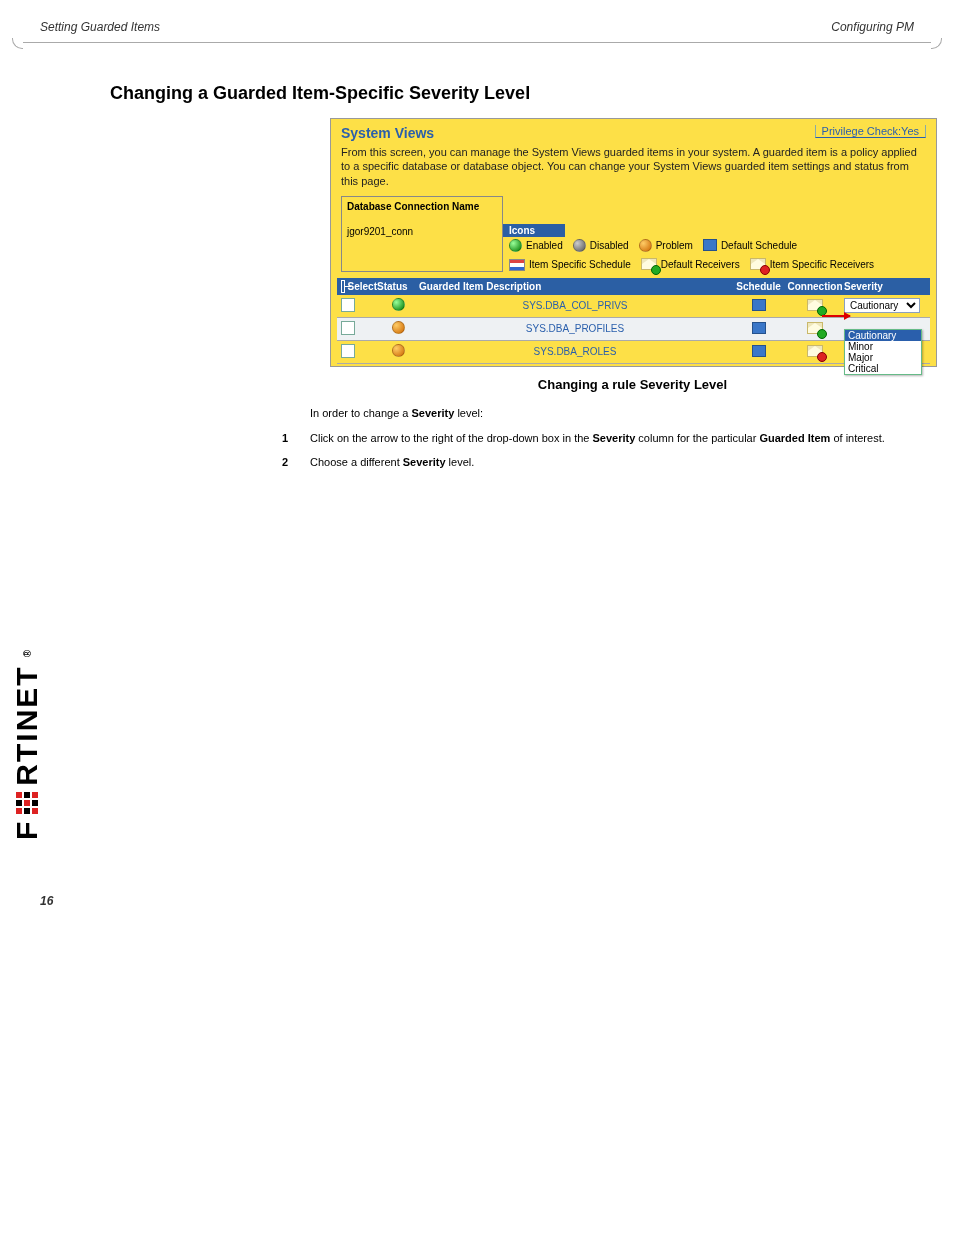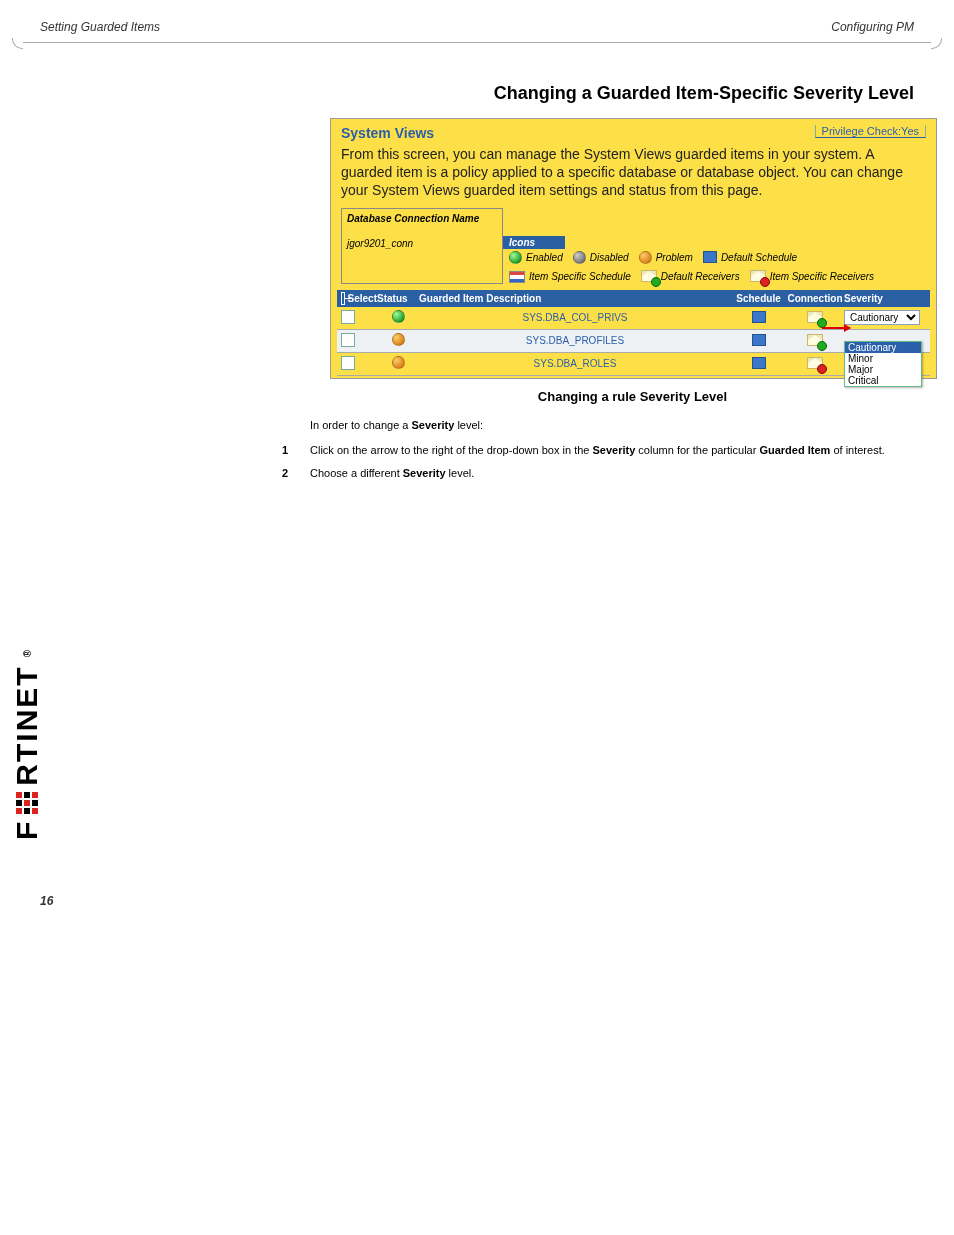--- a/index.html
+++ b/index.html
@@ -50,21 +50,20 @@
     border-bottom-right-radius: 10px;
     background: #fff;
   }
   .content {
     padding: 40px 40px 0 110px;
   }
   h2.section-title {
     font-size: 18px;
     font-weight: bold;
     margin: 0 0 14px 0;
-    text-align: right;
   }
   .screenshot {
     margin: 0 0 10px 220px;
     border: 1px solid #999;
     width: 605px;
     font-family: Tahoma, Verdana, sans-serif;
     font-size: 11px;
     background: #fde047;
   }
   .sv-head {
@@ -82,27 +81,26 @@
     color: #2a5fac;
     border-bottom: 1px solid #2a5fac;
     font-size: 11px;
     padding: 0 6px;
     border-left: 1px solid #8aa;
     border-right: 1px solid #8aa;
   }
   .sv-desc {
     padding: 0 10px 8px 10px;
     color: #222;
-    font-size: 14px;
+    font-size: 11px;
     line-height: 1.3;
   }
   .sv-midrow {
     display: flex;
     margin: 0 10px 4px 10px;
-    font-style: italic;
   }
   .db-conn-box {
     border: 1px solid #888;
     width: 150px;
     padding: 4px 5px;
     font-size: 10px;
   }
   .db-conn-label { font-weight: bold; }
   .db-conn-val { margin-top: 14px; }
   .icons-box {

